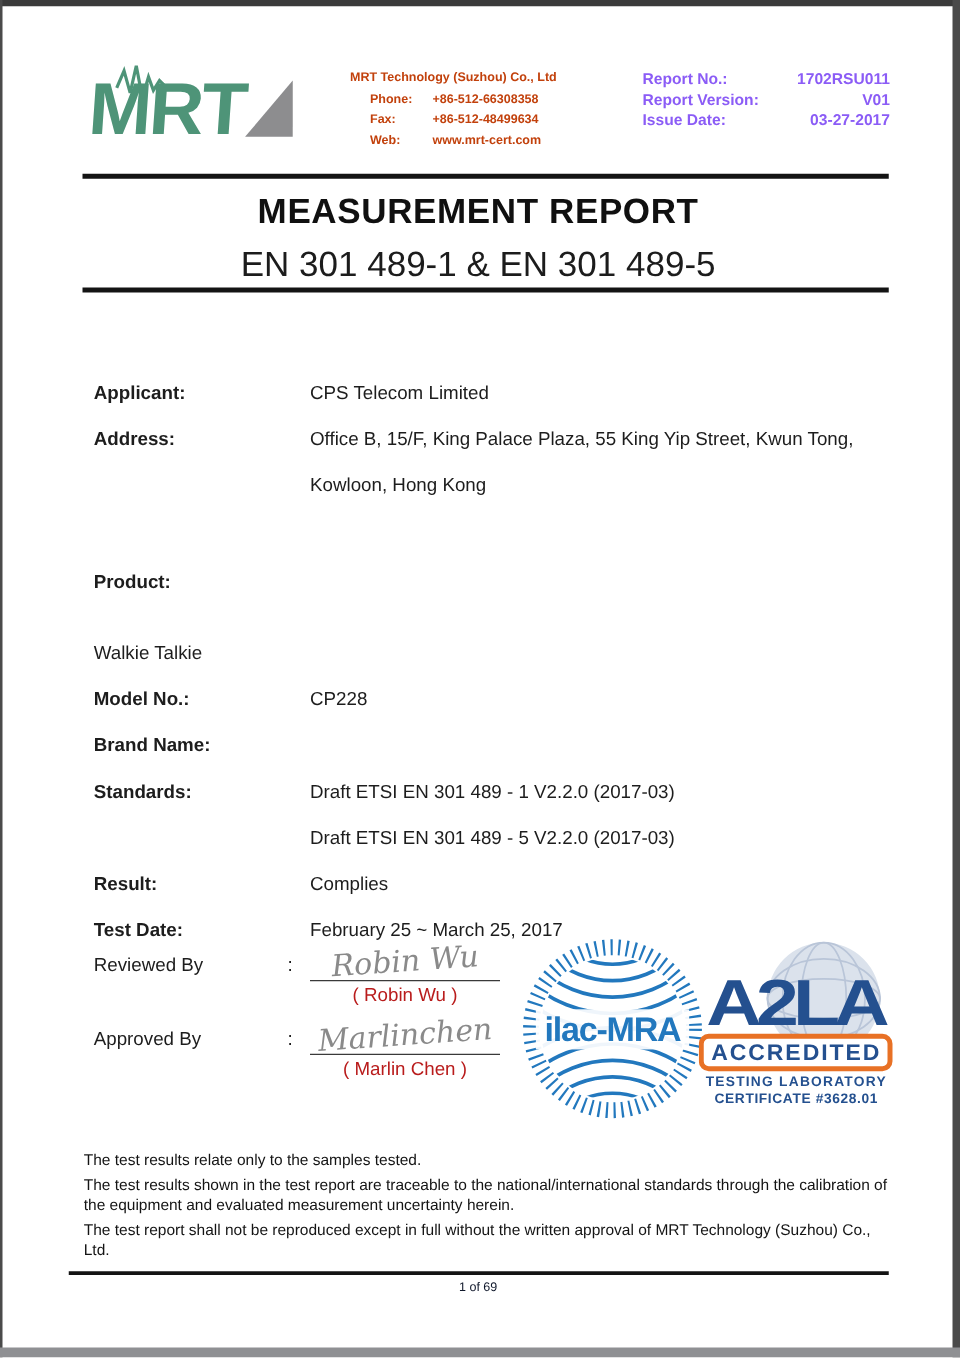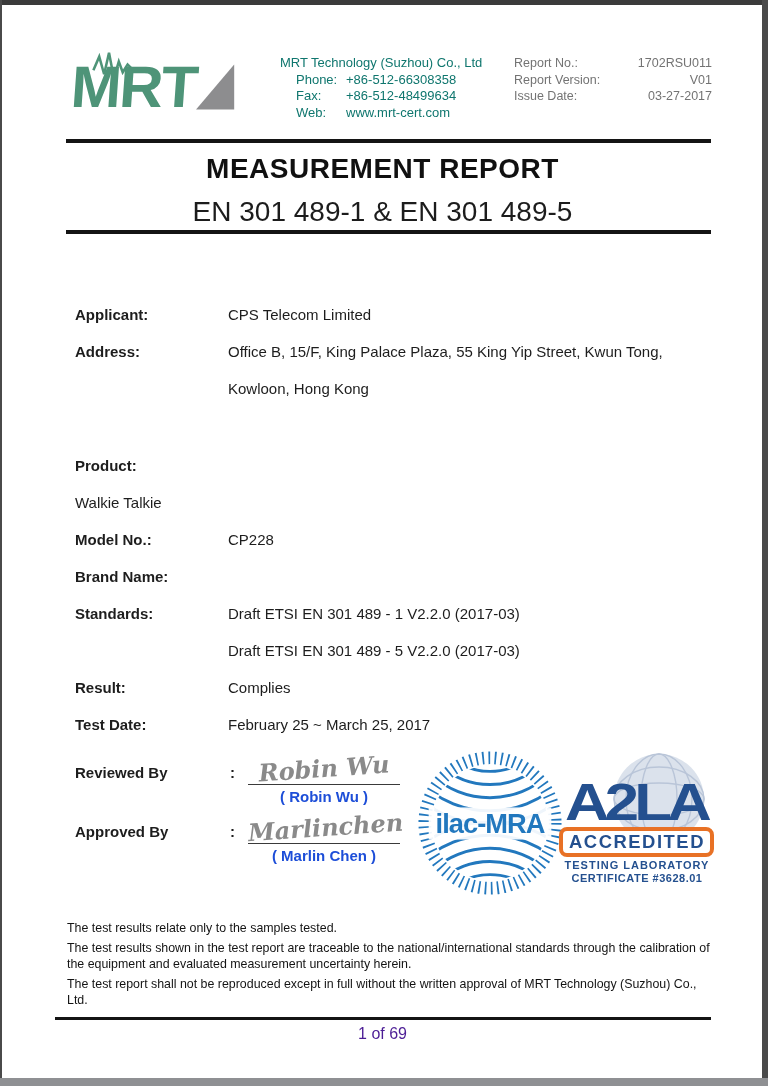--- a/index.html
+++ b/index.html
@@ -10,65 +10,65 @@
   }
   
   .bar-top{position:absolute;left:0;top:0;width:768px;height:5px;background:#3b3b3b;}
   .bar-right{position:absolute;right:0;top:0;width:6px;height:1086px;background:#4a4a4a;}
   .bar-left{position:absolute;left:0;top:0;width:2px;height:1086px;background:#4a4a4a;}
   .bar-bottom{position:absolute;left:0;bottom:0;width:768px;height:8px;background:#8f9093;}
 
   
   .header{position:absolute;left:66px;top:50px;right:56px;display:flex;}
   .logo-wrap{width:176px;height:70px;flex:0 0 auto;}
-  .company{margin-left:38px;width:226px;font-size:13px;font-weight:normal;color:#0f766e;line-height:16.5px;padding-top:5px;}
+  .company{margin-left:38px;width:226px;font-size:10px;font-weight:bold;color:#c2410c;line-height:16.5px;padding-top:5px;}
   .c-row{display:flex;padding-left:16px;}
   .c-label{width:50px;flex:0 0 auto;}
-  .report{margin-left:auto;width:198px;font-size:12.5px;font-weight:normal;color:#737373;line-height:16.5px;padding-top:5px;}
+  .report{margin-left:auto;width:198px;font-size:12.5px;font-weight:bold;color:#8b5cf6;line-height:16.5px;padding-top:5px;}
   .r-row{display:flex;justify-content:space-between;}
 
   
   .rule{position:absolute;background:#141414;}
   .rule.title-top{left:66px;right:57px;top:139px;height:4px;}
   .rule.title-bottom{left:66px;right:57px;top:230px;height:4px;}
   .doc-title{position:absolute;left:55px;right:58px;top:153px;text-align:center;
     font-size:28px;font-weight:bold;color:#101010;letter-spacing:.5px;}
   .doc-subtitle{position:absolute;left:55px;right:58px;top:196px;text-align:center;
     font-size:28px;color:#1c1c1c;}
 
   
   .info{position:absolute;left:75px;top:296px;width:634px;font-size:15px;}
-  .info-row{display:flex;}
+  .info-row{display:flex;gap:20px;}
   .info-label{width:153px;flex:0 0 auto;font-weight:bold;line-height:37px;}
   .info-value{width:455px;line-height:37px;}
   .gap-above{margin-top:40px;flex-direction:column;}
 
   
   .sigs{position:absolute;left:75px;top:750px;width:340px;font-size:15px;}
-  .sig-row{display:flex;margin-bottom:4px;font-weight:bold;}
+  .sig-row{display:flex;margin-bottom:4px;}
   .sig-label{width:155px;flex:0 0 auto;padding-top:14px;}
   .sig-colon{width:18px;flex:0 0 auto;padding-top:14px;}
   .sig-block{width:152px;text-align:center;}
   .sig-script{
     font-family:"DejaVu Serif", serif;font-style:italic;
     font-size:24px;color:#8a8a8a;height:36px;line-height:38px;
     transform:rotate(-4deg);white-space:nowrap;
   }
   .sig-line{border-top:1.5px solid #3a3a3a;margin-top:-2px;}
-  .sig-printed{padding-top:3px;font-size:15px;color:#1d4ed8;}
+  .sig-printed{padding-top:3px;font-size:15px;color:#b91c1c;}
 
   
   .ilac{position:absolute;left:417px;top:744px;}
   .a2la{position:absolute;left:559px;top:753px;}
 
   
   .footer{position:absolute;left:67px;top:921px;width:648px;font-size:12.4px;line-height:15.8px;color:#141414;}
   .footer p{margin:0 0 4.5px 0;}
   .rule.footer-rule{left:55px;right:57px;top:1017px;height:3px;}
-  .pageno{position:absolute;left:55px;right:58px;top:1025px;text-align:center;font-size:16px;color:#4c1d95;}
+  .pageno{position:absolute;left:55px;right:58px;top:1025px;text-align:center;font-size:10px;color:#0f172a;}
 </style>
 </head>
 <body>
 
 <div>
 
   <div class="bar-top"></div>
   <div class="bar-left"></div>
   <div class="bar-right"></div>
   <div class="bar-bottom"></div>

